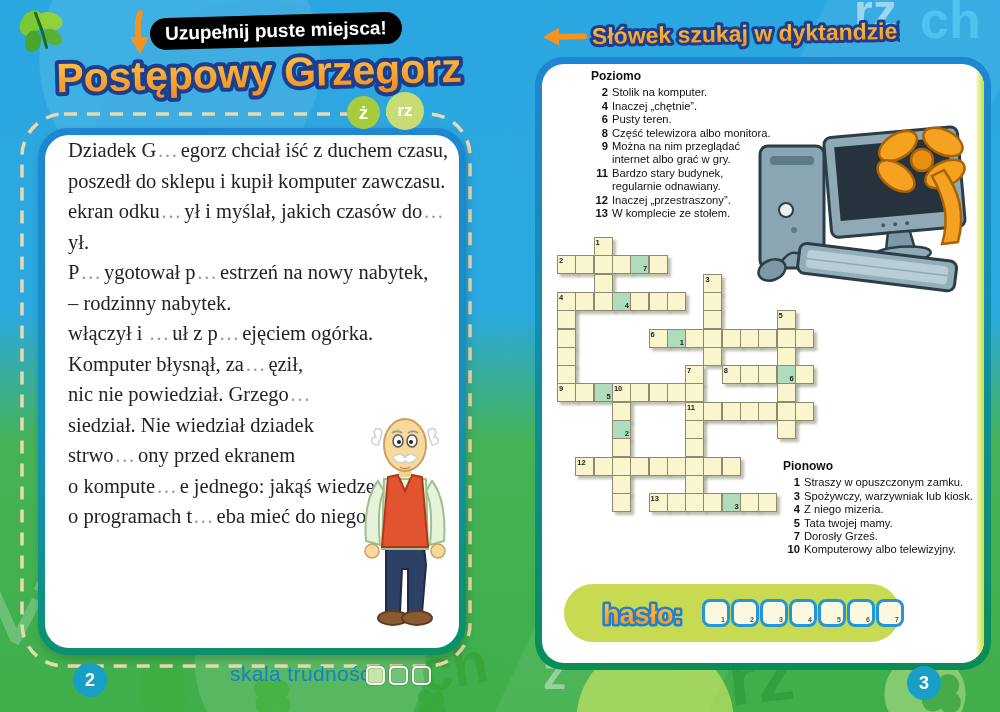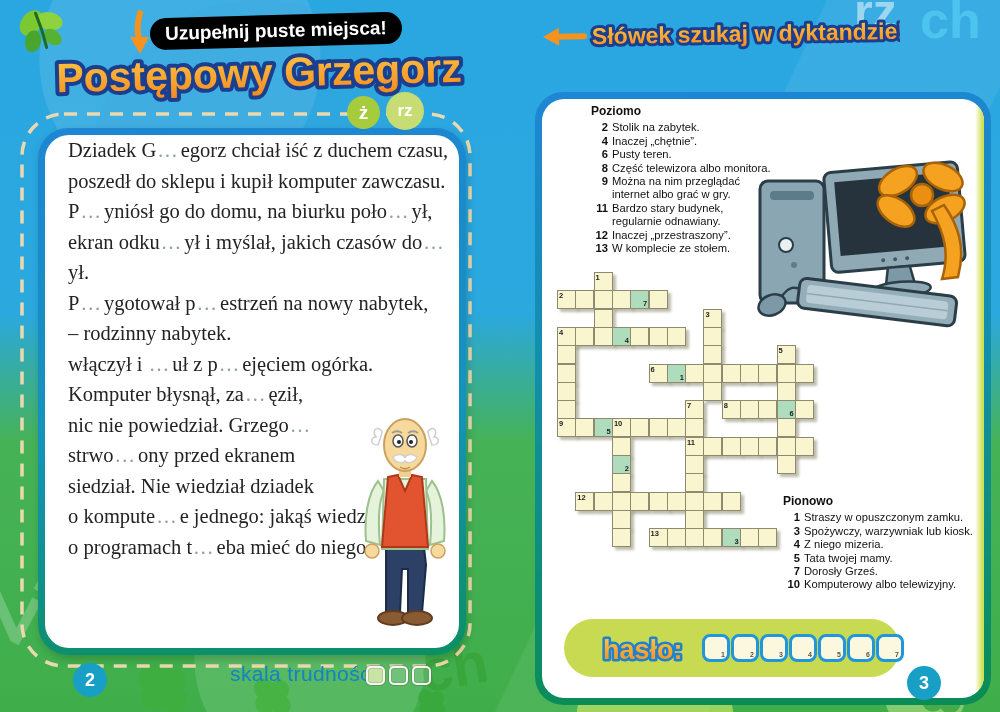--- a/index.html
+++ b/index.html
@@ -30,21 +30,21 @@
   .badge{position:absolute;left:150px;top:15px;background:#000;color:#fff;font-weight:bold;
     font-size:19px;padding:5px 15px;border-radius:17px;transform:rotate(-1.5deg);z-index:4;}
   .title-svg{position:absolute;left:52px;top:44px;z-index:4;transform:rotate(-1.5deg);}
   .digraph{position:absolute;border-radius:50%;color:#fff;font-weight:bold;display:flex;
     align-items:center;justify-content:center;z-index:4;}
   .digraph.z{left:347px;top:96px;width:33px;height:33px;background:#a6cb3d;font-size:19px;}
   .digraph.rz{left:386px;top:92px;width:38px;height:38px;background:#c7dc72;font-size:17px;}
   
   .card-right{position:absolute;left:535px;top:57px;width:456px;height:613px;border-radius:28px;
     background:linear-gradient(178deg,var(--card-border-blue) 0%,#128fae 42%,#0a8c55 100%);
-    padding:7px;box-sizing:border-box;z-index:3;margin-top:35px;}
+    padding:7px;box-sizing:border-box;z-index:3;}
   .card-right-inner{width:100%;height:100%;background:#fff;border-radius:22px;position:relative;overflow:hidden;}
   .page-edge{position:absolute;right:0;top:8px;bottom:8px;width:9px;
     background:linear-gradient(90deg,rgba(207,224,80,0) 0%,#cfe050 85%);}
   .rheader-svg{position:absolute;left:540px;top:16px;z-index:4;transform:rotate(-1deg);}
   .clues{position:absolute;font-size:11.2px;line-height:13.4px;color:#111;}
   .clues .hdr{font-weight:bold;font-size:12px;margin-bottom:3px;}
   .clue{display:flex;}
   .clue .n{flex:0 0 17px;text-align:right;font-weight:bold;margin-right:4px;}
   .poziomo{left:49px;top:6px;width:215px;}
   .pionowo{left:241px;top:396px;width:200px;}
@@ -147,29 +147,28 @@
     <text x="207" y="43" text-anchor="middle" font-family="Liberation Sans, sans-serif" font-weight="bold" font-size="41" fill="url(#og1)" stroke="#1c3e8e" stroke-width="8" stroke-linejoin="round" style="paint-order:stroke;">Postępowy Grzegorz</text>
   </svg>
   <div class="digraph z">ż</div>
   <div class="digraph rz">rz</div>
 
   <div class="card-left">
     <div class="card-left-inner">
       <div class="story" id="story">
           <div class="story-line">Dziadek G<span class="gap">…</span>egorz chciał iść z duchem czasu,</div>
           <div class="story-line">poszedł do sklepu i kupił komputer zawczasu.</div>
-          <div class="story-line">P<span class="gap">…</span>yniósł go do domu, na biurku poło<span class="gap">…</span>ył,</div>
           <div class="story-line">ekran odku<span class="gap">…</span>ył i myślał, jakich czasów do<span class="gap">…</span>ył.</div>
           <div class="story-line">P<span class="gap">…</span>ygotował p<span class="gap">…</span>estrzeń na nowy nabytek,</div>
           <div class="story-line">– rodzinny nabytek.</div>
           <div class="story-line">włączył i <span class="gap">…</span>uł z p<span class="gap">…</span>ejęciem ogórka.</div>
           <div class="story-line">Komputer błysnął, za<span class="gap">…</span>ęził,</div>
           <div class="story-line">nic nie powiedział. Grzego<span class="gap">…</span></div>
+          <div class="story-line">siedział. Nie wiedział dziadek</div>
           <div class="story-line">strwo<span class="gap">…</span>ony przed ekranem</div>
-          <div class="story-line">siedział. Nie wiedział dziadek</div>
           <div class="story-line">o kompute<span class="gap">…</span>e jednego: jakąś wiedzę</div>
           <div class="story-line">o programach t<span class="gap">…</span>eba mieć do niego.</div>
         </div>
       <svg class="grandpa" width="112" height="228" viewBox="0 0 112 228">
 
         <path d="M38,140 L76,140 L78,158 L74,206 L60,206 L60,162 L54,162 L52,206 L38,206 Z" fill="#2d4166" stroke="#1d2c49" stroke-width="2"></path>
         <ellipse cx="45" cy="211" rx="15" ry="7" fill="#8a5a33" stroke="#5f3c1f" stroke-width="2"></ellipse>
         <ellipse cx="69" cy="211" rx="15" ry="7" fill="#8a5a33" stroke="#5f3c1f" stroke-width="2"></ellipse>
 
         <path d="M30,74 C20,86 16,110 18,134 L32,138 C30,116 30,96 36,84 Z" fill="#e4f3da" stroke="#9cc08e" stroke-width="2"></path>
@@ -216,21 +215,21 @@
 
   <div class="card-right">
     <div class="card-right-inner">
       <div class="page-edge"></div>
 
       <div class="clues poziomo">
         <div class="hdr">Poziomo</div>
         <div id="across-list">
             <div class="clue">
               <span class="n">2</span>
-              <span class="t">Stolik na zabytek.</span>
+              <span class="t">Stolik na komputer.</span>
             </div>
             <div class="clue">
               <span class="n">4</span>
               <span class="t">Inaczej „chętnie”.</span>
             </div>
             <div class="clue">
               <span class="n">6</span>
               <span class="t">Pusty teren.</span>
             </div>
             <div class="clue">

